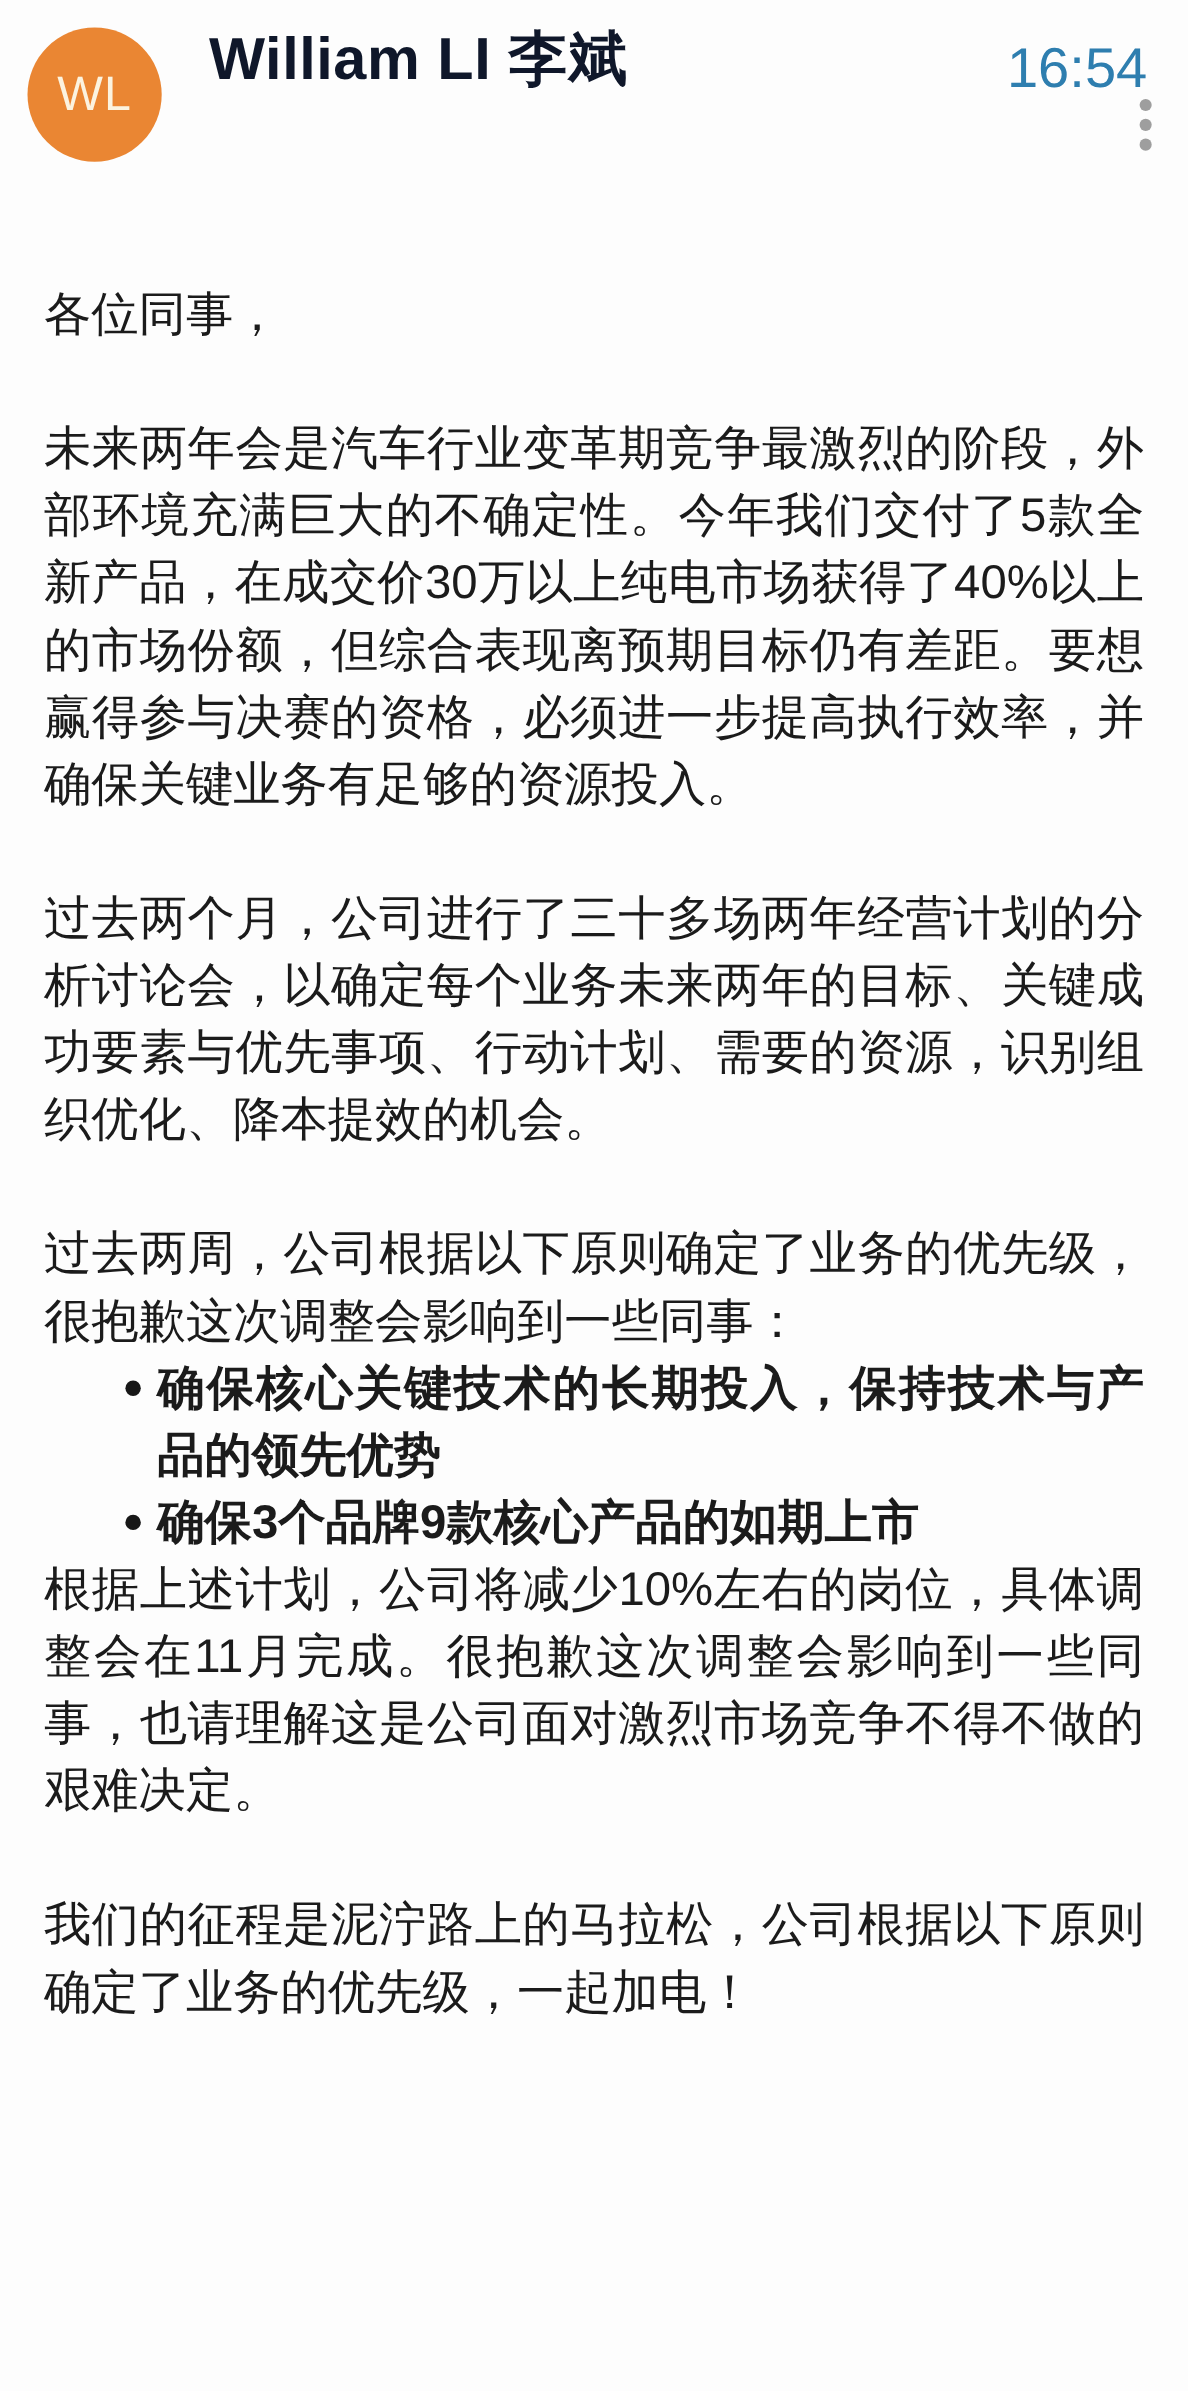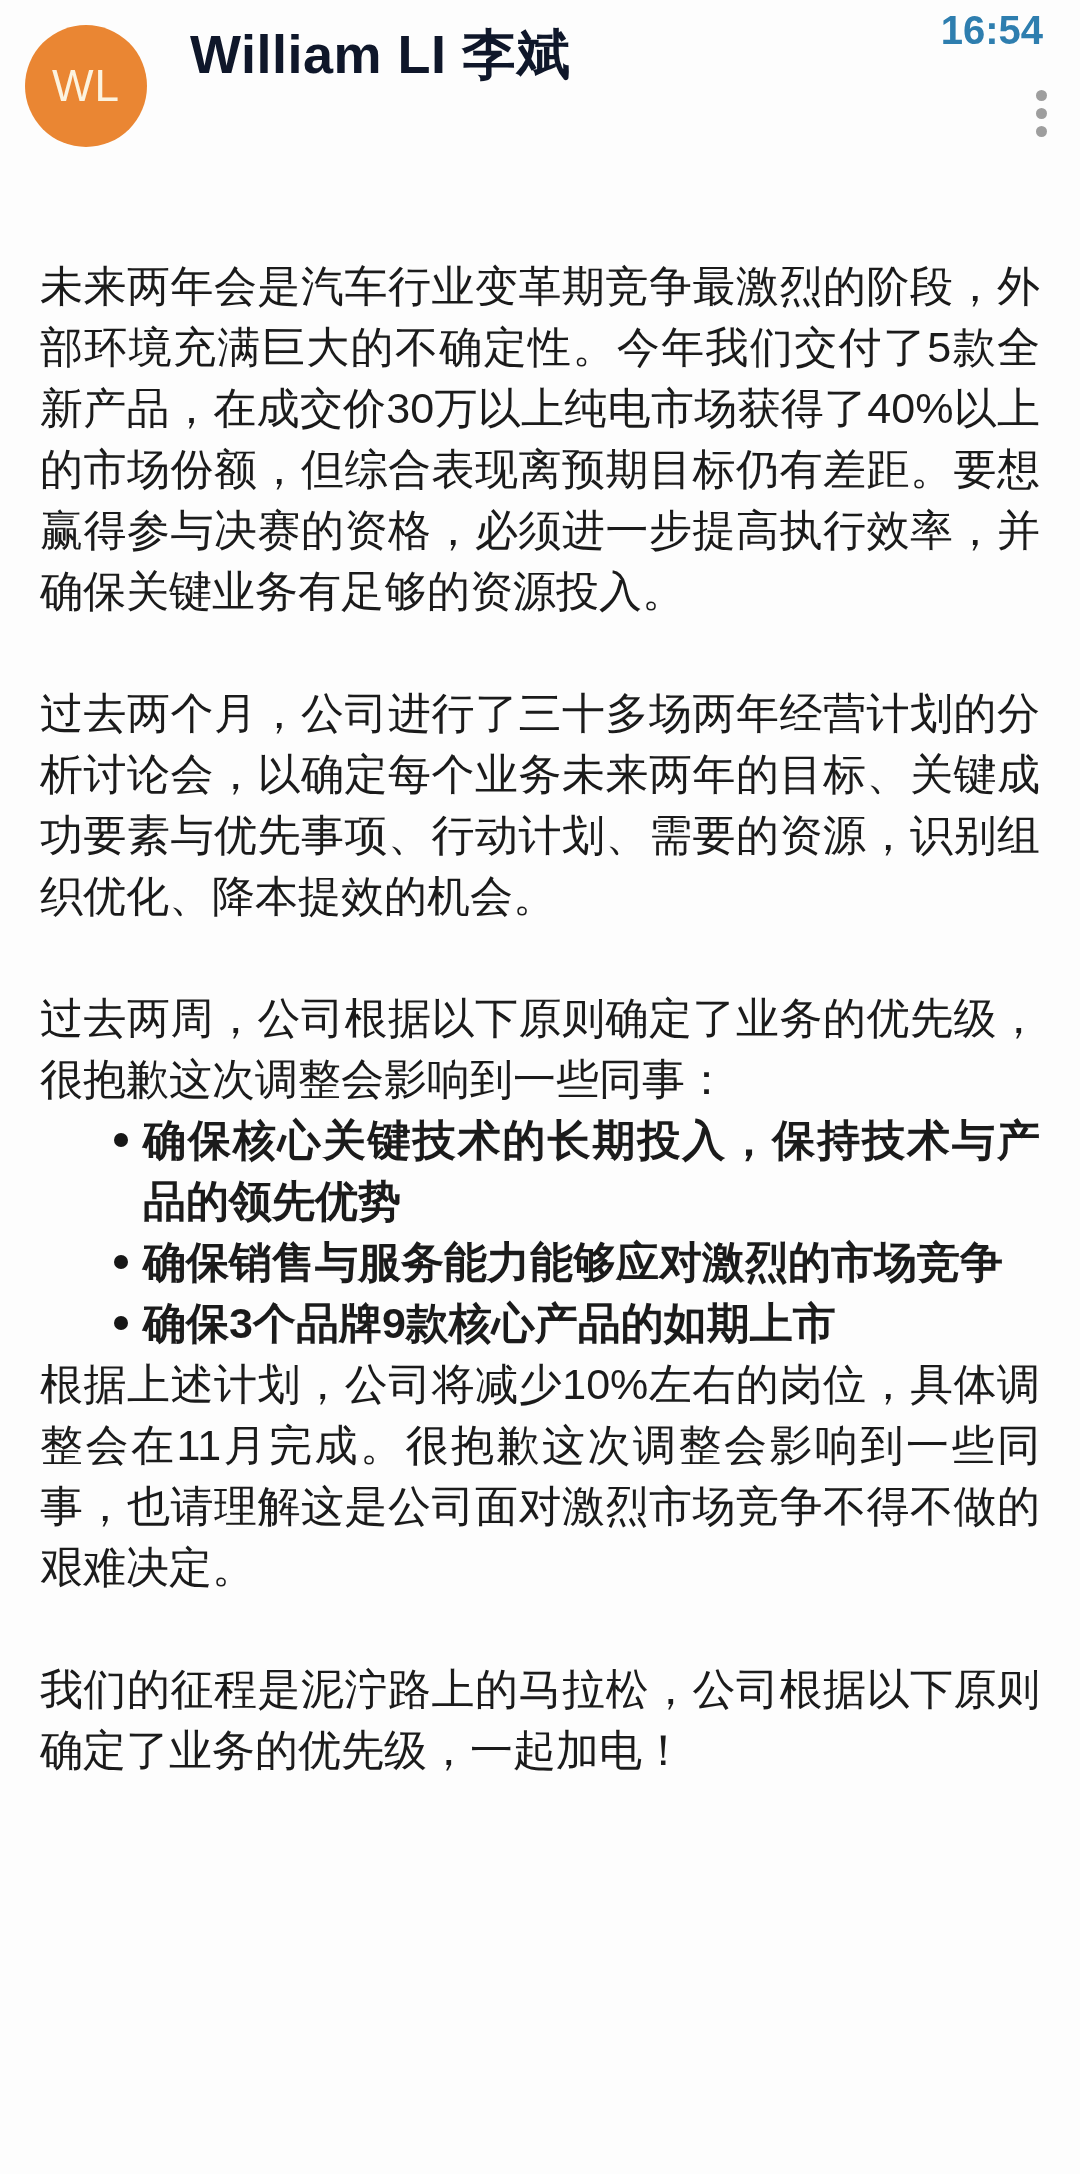--- a/index.html
+++ b/index.html
@@ -46,23 +46,23 @@
     font-size: 54px;
     font-weight: 600;
     letter-spacing: 0.5px;
     color: #0f172a;
     line-height: 56px;
     white-space: nowrap;
   }
   .timestamp {
     position: absolute;
     right: 37px;
-    top: 8px;
-    font-size: 40px;
-    font-weight: 700;
+    top: 40px;
+    font-size: 51px;
+    font-weight: 400;
     line-height: 44px;
     color: #2e7eaf;
   }
   .kebab {
     position: absolute;
     right: 33px;
     top: 90px;
     width: 12px;
     display: flex;
     flex-direction: column;
@@ -122,35 +122,32 @@
     <div class="sender-name">William LI 李斌</div>
     <div class="timestamp" style="color: rgb(46, 126, 175);">16:54</div>
     <div class="kebab">
       <span class="dot"></span>
       <span class="dot"></span>
       <span class="dot"></span>
     </div>
   </div>
 
   <div class="letter">
+    <p>各位同事，</p>
 
     <p>未来两年会是汽车行业变革期竞争最激烈的阶段，外部环境充满巨大的不确定性。今年我们交付了5款全新产品，在成交价30万以上纯电市场获得了40%以上的市场份额，但综合表现离预期目标仍有差距。要想赢得参与决赛的资格，必须进一步提高执行效率，并确保关键业务有足够的资源投入。</p>
 
     <p>过去两个月，公司进行了三十多场两年经营计划的分析讨论会，以确定每个业务未来两年的目标、关键成功要素与优先事项、行动计划、需要的资源，识别组织优化、降本提效的机会。</p>
 
     <p class="tight">过去两周，公司根据以下原则确定了业务的优先级，很抱歉这次调整会影响到一些同事：</p>
 
     <ul>
       <li>
         <span class="bullet-dot"></span>
         <span>确保核心关键技术的长期投入，保持技术与产品的领先优势</span>
-      </li>
-      <li>
-        <span class="bullet-dot"></span>
-        <span>确保销售与服务能力能够应对激烈的市场竞争</span>
       </li>
       <li>
         <span class="bullet-dot"></span>
         <span>确保3个品牌9款核心产品的如期上市</span>
       </li>
     </ul>
 
     <p>根据上述计划，公司将减少10%左右的岗位，具体调整会在11月完成。很抱歉这次调整会影响到一些同事，也请理解这是公司面对激烈市场竞争不得不做的艰难决定。</p>
 
     <p>我们的征程是泥泞路上的马拉松，公司根据以下原则确定了业务的优先级，一起加电！</p>

